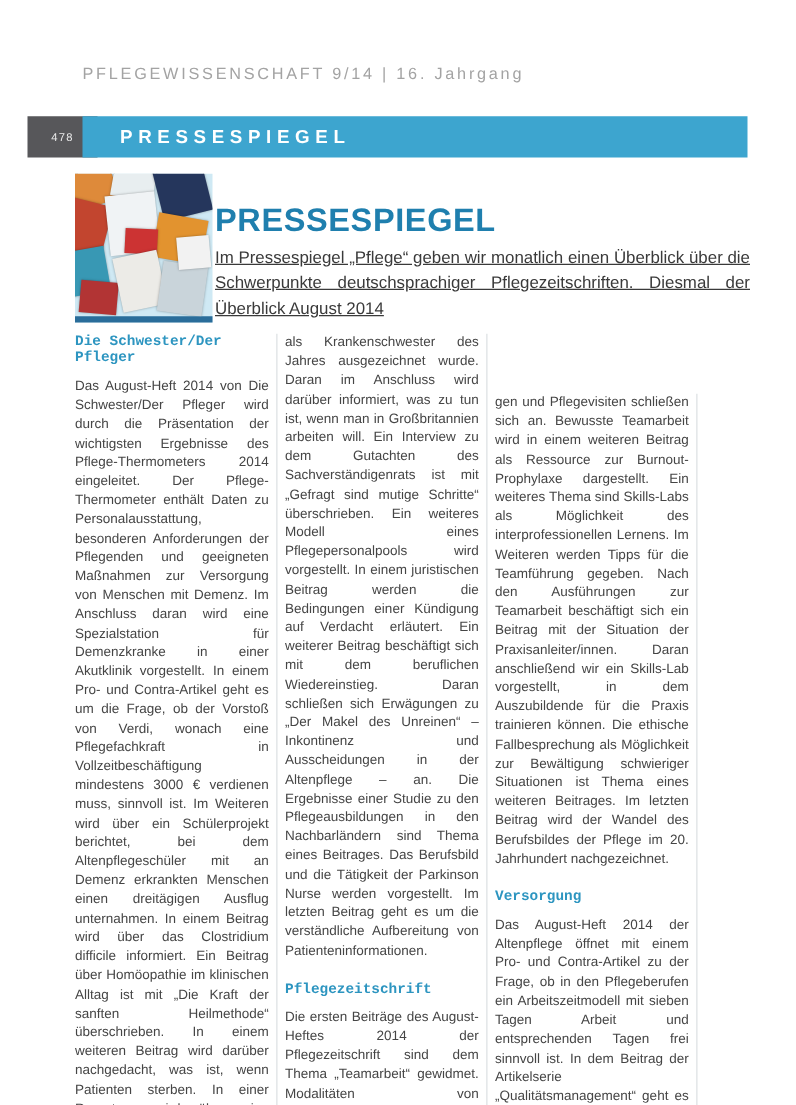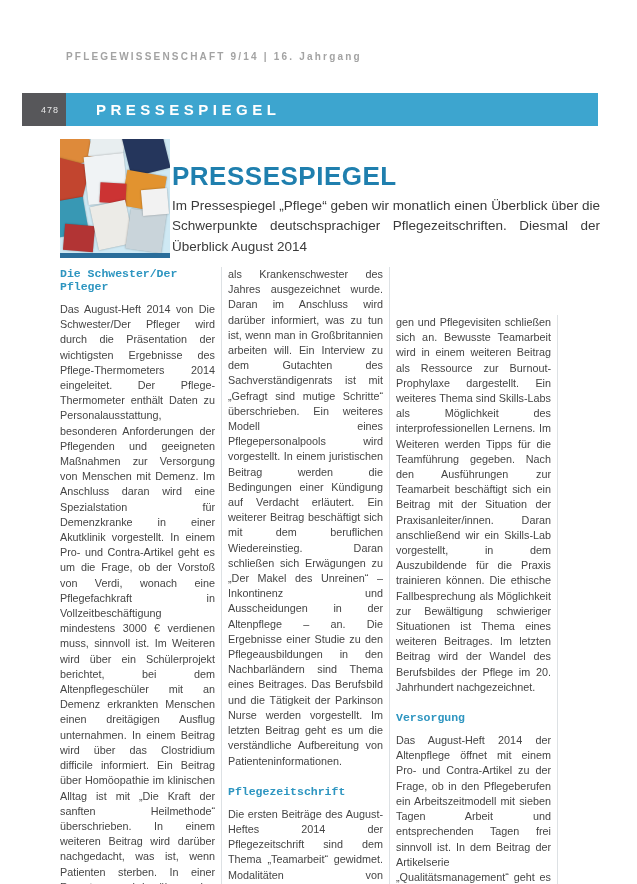--- a/index.html
+++ b/index.html
@@ -7,21 +7,21 @@
   body {
     width: 637px; height: 884px;
     position: relative;
     background: #ffffff;
     font-family: "Liberation Sans", sans-serif;
     overflow: hidden;
   }
 
   .journal-meta {
     position: absolute; left: 66px; top: 51px;
-    font-size: 10px; font-weight: bold;
+    font-size: 13px; font-weight: normal;
     letter-spacing: 2.2px; color: #a3a3a3;
     white-space: nowrap;
   }
 
   .pagenum {
     position: absolute; left: 22px; top: 93px;
     width: 56px; height: 33px;
     background: #57575a; color: #e9e9e9;
     font-size: 9px; letter-spacing: 1px;
     display: flex; align-items: center; justify-content: center;
@@ -53,20 +53,21 @@
     font-size: 26px; font-weight: bold;
     color: #1f7fae; letter-spacing: 0.5px;
   }
 
   .intro {
     position: absolute; left: 172px; top: 182px;
     width: 428px;
     font-size: 13.5px; line-height: 20.5px;
     font-weight: 500; color: #3a3a3a;
     text-align: justify;
+    text-decoration: underline;
   }
 
   .columns {
     position: absolute; left: 60px; top: 267px;
     width: 520px; display: flex; align-items: flex-start;
   }
   .col {
     width: 162px;
     padding-right: 6px;
     border-right: 1px solid #dde1e4;

